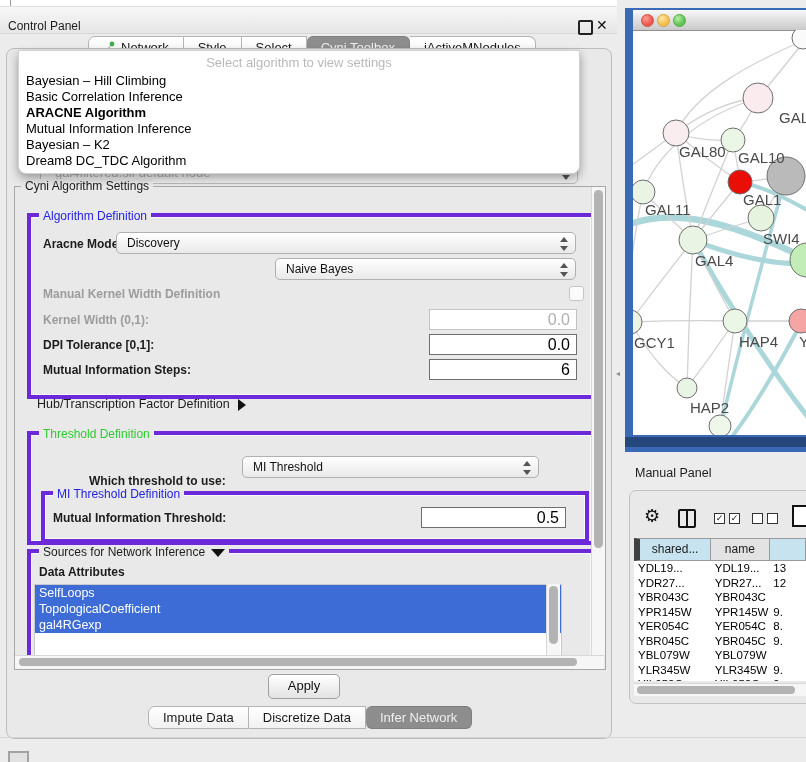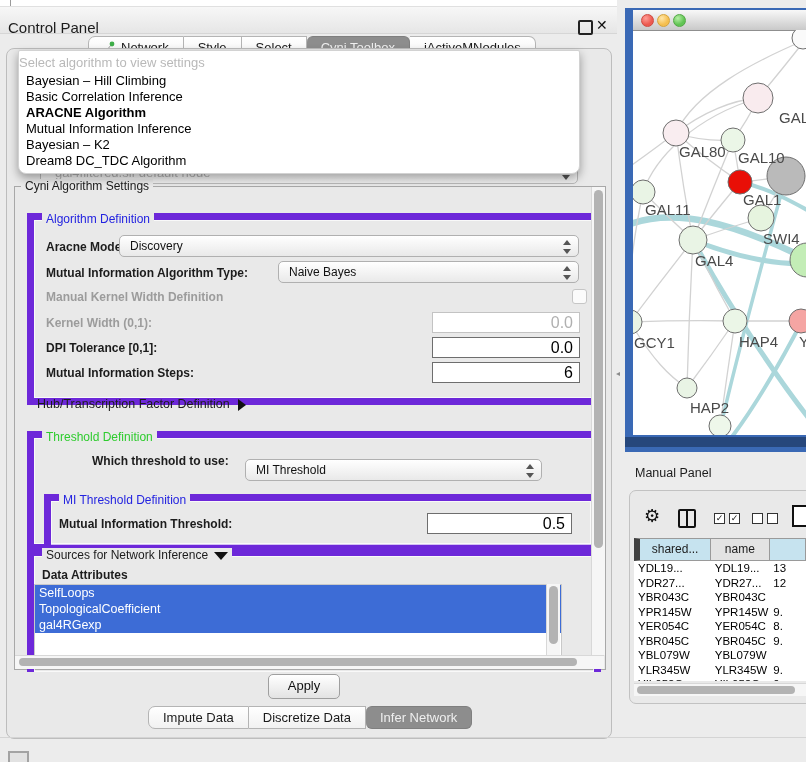--- a/index.html
+++ b/index.html
@@ -6,21 +6,21 @@
   body{width:806px;height:762px;overflow:hidden;position:relative;
        font-family:"Liberation Sans","DejaVu Sans",sans-serif;background:#ececec;}
   .abs{position:absolute;}
 
   
   #control-panel{left:0;top:0;width:617px;height:762px;background:#ececec;}
   #top-strip{left:0;top:0;width:617px;height:6px;background:#ffffff;border-bottom:1px solid #e0e0e0;}
   #top-tick{left:10px;top:0;width:1px;height:6px;background:#9a9a9a;}
   #cp-titlebar{left:0;top:7px;width:617px;height:26px;background:linear-gradient(#f7f7f7,#e6e6e6);
                border-bottom:1px solid #d6d6d6;}
-  #cp-title{left:8px;top:12px;font-size:15px;color:#1c1c1c;}
+  #cp-title{left:8px;top:12px;font-size:12px;color:#1c1c1c;}
   #cp-float{left:578px;top:13px;width:11px;height:11px;border:2px solid #222;border-radius:2px;cursor:pointer;}
   #cp-close{left:596px;top:10px;font-size:14px;font-weight:bold;color:#111;cursor:pointer;}
 
   
   .tabrow{display:flex;align-items:stretch;}
   #tabs-top{left:88px;top:36px;height:23px;}
   #tabs-bottom{left:148px;top:706px;height:23px;}
   .tab{display:flex;align-items:center;gap:5px;padding:0 14px;font-size:13px;color:#1a1a1a;
        background:linear-gradient(#ffffff,#f1f1f1);border:1px solid #b4b4b4;border-left:none;cursor:pointer;}
   .tab:first-child{border-left:1px solid #b4b4b4;border-radius:7px 0 0 7px;}
@@ -33,27 +33,27 @@
   
   #bg-combo{left:40px;top:161px;width:538px;height:23px;border:1px solid #b9b9b9;border-radius:5px;
             background:linear-gradient(#ffffff,#ededed);color:#b2b2b2;font-size:13px;line-height:22px;
             padding-left:14px;box-sizing:border-box;}
   .spinner{position:absolute;right:7px;top:4px;width:9px;height:14px;}
   .spinner:before,.spinner:after{content:"";position:absolute;left:1px;border-left:4px solid transparent;border-right:4px solid transparent;}
   .spinner:before{top:0;border-bottom:5px solid #555;}
   .spinner:after{bottom:0;border-top:5px solid #555;}
   #algo-popup{left:18px;top:50px;width:560px;height:122px;background:#ffffff;border:1px solid #d2d2d2;
               border-radius:2px 2px 8px 8px;box-shadow:0 4px 10px rgba(0,0,0,0.35);z-index:30;}
-  #algo-placeholder{text-align:left;color:#b9b9b9;font-size:13px;padding-top:4px;height:18px;}
+  #algo-placeholder{text-align:center;color:#b9b9b9;font-size:13px;padding-top:4px;height:18px;}
   .algo-item{font-size:13px;color:#000;height:16px;line-height:16px;padding-left:7px;cursor:pointer;}
   .algo-item.bold{font-weight:bold;}
 
   
   #settings-panel{left:14px;top:186px;width:590px;height:482px;border:1px solid #a8a8a8;background:#e9e9e9;}
-  .group{position:absolute;border:7px solid #6d28d9;box-shadow:inset 0 0 0 1px rgba(255,255,255,0.7);}
+  .group{position:absolute;border:4px solid #6d28d9;box-shadow:inset 0 0 0 1px rgba(255,255,255,0.7);}
   .group-title{position:absolute;top:-8px;left:8px;background:#e9e9e9;padding:0 4px;font-size:12px;}
   .t-black{color:#1c1c1c;} .t-blue{color:#2323e0;} .t-green{color:#2ecc2e;}
   .lbl{position:absolute;font-size:12px;font-weight:bold;color:#1c1c1c;}
   .lbl.dis{color:#9c9c9c;}
   .combo{position:absolute;border:1px solid #b0b0b0;border-radius:5px;background:linear-gradient(#ffffff,#e9e9e9);
          font-size:12px;color:#111;line-height:20px;padding-left:10px;box-sizing:border-box;cursor:pointer;}
   .field{position:absolute;background:#fff;border:1px solid #6e6e6e;font-size:16px;color:#000;
          text-align:right;padding-right:6px;box-sizing:border-box;line-height:19px;}
   .field.dis{border:1px solid #c3c3c3;color:#b0b0b0;}
   #manual-checkbox{left:550px;top:108px;width:13px;height:13px;border:1px solid #c6c6c6;border-radius:3px;background:#fbfbfb;}
@@ -166,40 +166,39 @@
   <div id="settings-panel" class="abs">
     <span class="group-title t-black" style="left:6px;">Cyni Algorithm Settings</span>
 
     <div class="group" style="left:12px;top:26px;width:560px;height:178px;">
       <span class="group-title t-blue">Algorithm Definition</span>
       <span class="lbl" style="left:12px;top:20px;">Aracne Mode:</span>
       <div class="combo" style="left:85px;top:15px;width:460px;height:22px;">
         <span>Discovery</span>
         <span class="spinner"></span>
       </div>
-      <span class="lbl" style="left:12px;top:46px;">Mutual Information Algorithm Type:</span>
       <div class="combo" style="left:244px;top:41px;width:301px;height:22px;">
         <span>Naive Bayes</span>
         <span class="spinner"></span>
       </div>
       <span class="lbl dis" style="left:12px;top:70px;">Manual Kernel Width Definition</span>
       <div id="manual-checkbox" class="abs" style="position:absolute;left:538px;top:69px;"></div>
       <span class="lbl dis" style="left:12px;top:96px;">Kernel Width (0,1):</span>
       <div class="field dis" style="left:398px;top:92px;width:148px;height:21px;">0.0</div>
       <span class="lbl" style="left:12px;top:121px;">DPI Tolerance [0,1]:</span>
       <div class="field" style="left:398px;top:117px;width:148px;height:21px;">0.0</div>
       <span class="lbl" style="left:12px;top:146px;">Mutual Information Steps:</span>
       <div class="field" style="left:398px;top:142px;width:148px;height:21px;">6</div>
     </div>
 
     <span class="plain-label" style="left:22px;top:210px;"><span>Hub/Transcription Factor Definition</span><span class="arrow-right"></span></span>
 
     <div class="group" style="left:12px;top:244px;width:560px;height:106px;">
       <span class="group-title t-green">Threshold Definition</span>
-      <span class="lbl" style="left:58px;top:16px;">Which threshold to use:</span>
+      <span class="lbl" style="left:58px;top:39px;">Which threshold to use:</span>
       <div class="combo" style="left:211px;top:21px;width:297px;height:22px;">
         <span>MI Threshold</span>
         <span class="spinner"></span>
       </div>
       <div class="group" style="left:10px;top:56px;width:540px;height:44px;">
         <span class="group-title t-blue">MI Threshold Definition</span>
         <span class="lbl" style="left:8px;top:16px;">Mutual Information Threshold:</span>
         <div class="field" style="left:376px;top:12px;width:145px;height:21px;">0.5</div>
       </div>
     </div>

